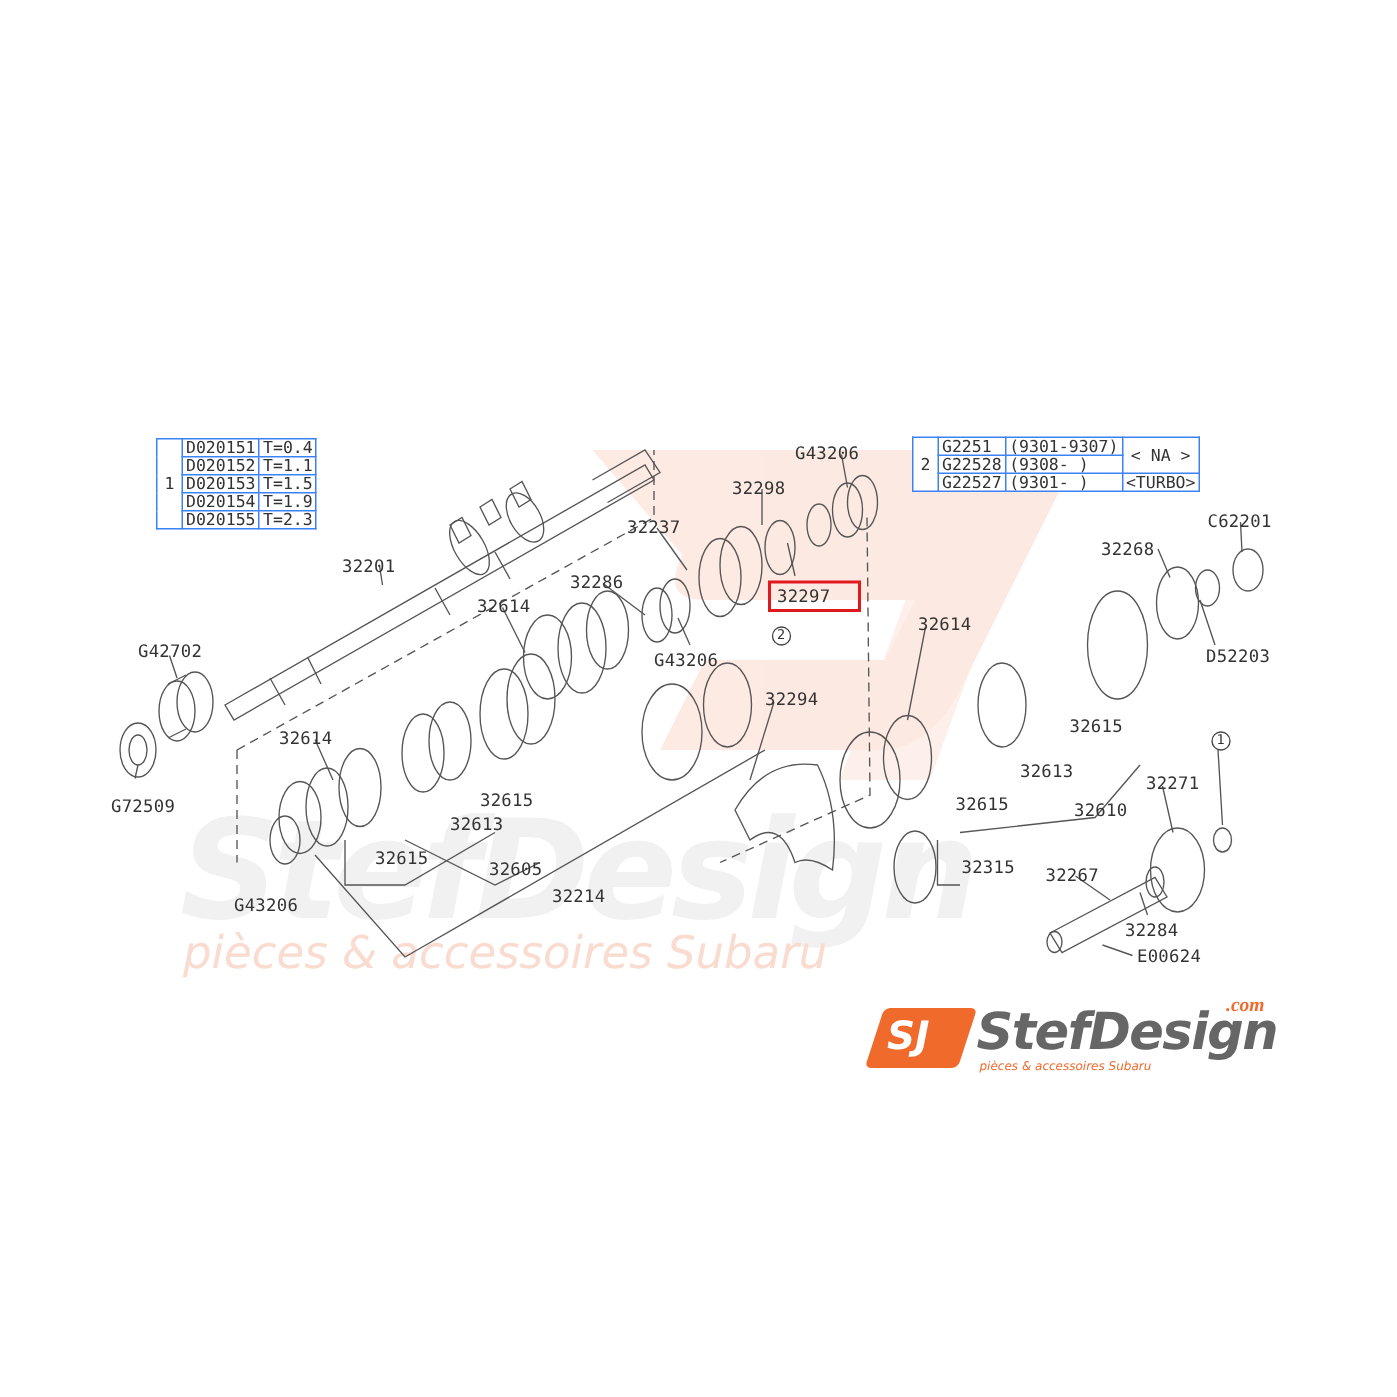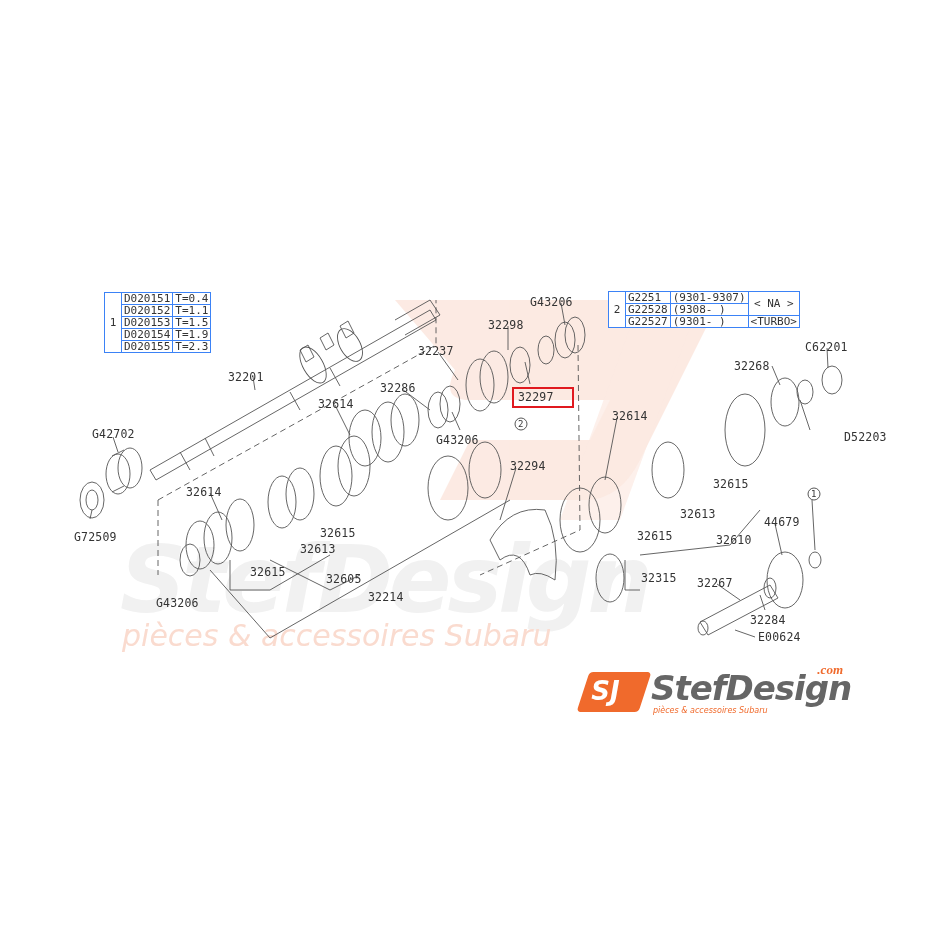--- a/index.html
+++ b/index.html
@@ -188,23 +188,23 @@
   <div class="lbl" style="left:156px;top:597px;">G43206</div>
   <div class="lbl" style="left:510px;top:460px;">32294</div>
   <div class="lbl" style="left:612px;top:410px;">32614</div>
   <div class="lbl" style="left:637px;top:530px;">32615</div>
   <div class="lbl" style="left:680px;top:508px;">32613</div>
   <div class="lbl" style="left:713px;top:478px;">32615</div>
   <div class="lbl" style="left:716px;top:534px;">32610</div>
   <div class="lbl" style="left:641px;top:572px;">32315</div>
   <div class="lbl" style="left:718px;top:360px;margin-left:16px;">32268</div>
   <div class="lbl" style="left:805px;top:341px;">C62201</div>
-  <div class="lbl" style="left:844px;top:431px;text-align:right;">D52203</div>
+  <div class="lbl" style="left:804px;top:431px;text-align:right;">D52203</div>
   <div class="lbl" style="left:811px;top:488px;font-size:9px;">1</div>
-  <div class="lbl" style="left:764px;top:516px;">44679</div>
+  <div class="lbl" style="left:764px;top:516px;">32271</div>
   <div class="lbl" style="left:697px;top:577px;">32267</div>
   <div class="lbl" style="left:750px;top:614px;">32284</div>
   <div class="lbl" style="left:758px;top:631px;">E00624</div>
 
   <div class="highlight"></div>
 
   <div class="logo">
     <div class="logo-sd">
         <span>SJ</span>
       </div>

